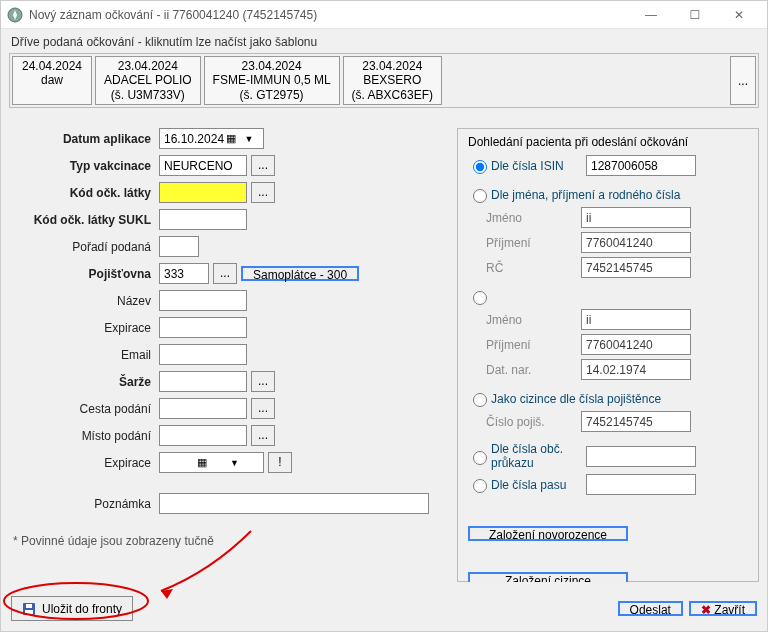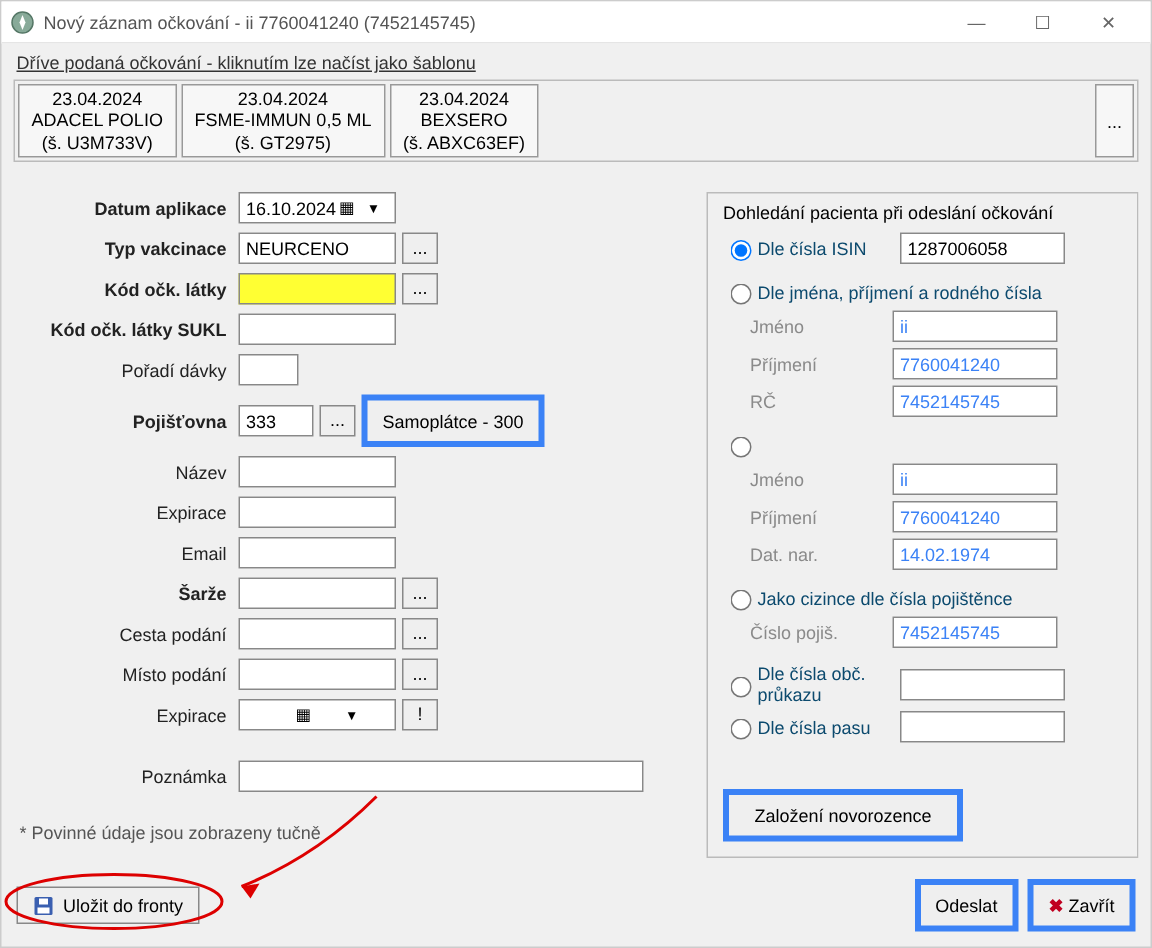--- a/index.html
+++ b/index.html
@@ -4,60 +4,60 @@
 <style>
   * { box-sizing: border-box; font-family: "Segoe UI", Tahoma, sans-serif; font-size: 12px; }
   html, body { margin:0; padding:0; background:#fff; }
   .window { width:768px; height:632px; border:1px solid #ccc; display:flex; flex-direction:column; background:#f0f0f0; }
   .titlebar { height:28px; background:#fff; display:flex; align-items:center; padding:0 6px; border-bottom:1px solid #e5e5e5; }
   .titlebar .icon { width:16px; height:16px; margin-right:6px; }
   .titlebar .title { flex:1; color:#555; }
   .titlebar .winbtn { width:44px; height:28px; display:flex; align-items:center; justify-content:center; color:#666; }
   .content { flex:1; padding:4px 8px 8px 8px; display:flex; flex-direction:column; overflow:hidden; }
 
-  .templates-label { color:#333; padding:2px 0 4px 2px;text-decoration:underline; }
+  .templates-label { color:#333; padding:2px 0 4px 2px; }
   .templates-row { display:flex; align-items:stretch; gap:0; border:1px solid #bbb; padding:2px; background:#f0f0f0; }
   .tpl { border:1px solid #999; background:#f7f7f7; padding:2px 8px; text-align:center; line-height:1.2; margin-right:3px; min-width:80px; cursor:pointer; }
   .tpl-spacer { flex:1; }
   .tpl-more { border:1px solid #999; background:#f7f7f7; width:26px; display:flex; align-items:center; justify-content:center; cursor:pointer; }
 
-  .main { flex:1; display:flex; gap:22px; padding-top:20px; overflow:hidden; }
+  .main { flex:1; display:flex; gap:8px; padding-top:20px; overflow:hidden; }
   .left { width:440px; display:flex; flex-direction:column; }
   .right { flex:1; border:1px solid #bbb; padding:6px 10px 10px 10px; background:#f0f0f0; }
 
   .form-row { display:flex; align-items:center; margin-bottom:6px; }
   .form-row label { width:150px; text-align:right; padding-right:8px; color:#222; }
   .form-row label.bold { font-weight:700; }
   .form-row input[type=text] { height:21px; border:1px solid #888; padding:0 4px; background:#fff; }
-  .form-row .w105 { width:105px; }
+  .form-row .w105 { width:88px; }
   .form-row .w70  { width:50px; }
   .form-row .w40  { width:40px; }
   .form-row .wlong{ width:270px; }
   .form-row .ybg  { background:#ffff33 !important; }
   .mini-btn { width:24px; height:21px; border:1px solid #888; background:#efefef; margin-left:4px; text-align:center; cursor:pointer; line-height:19px; }
-  .btn { height:35px; border:4px solid #3b82f6; background:#efefef; padding:0 10px; cursor:pointer; }
+  .btn { height:15px; border:2px solid #3b82f6; background:#efefef; padding:0 10px; cursor:pointer; }
   .date-input { display:inline-flex; align-items:center; border:1px solid #888; height:21px; background:#fff; padding:0 2px 0 4px; width:105px; }
   .date-input span { flex:1; }
   .date-input .cal { font-size:11px; margin:0 2px; }
   .date-input .dd  { font-size:9px; }
 
   .footnote { color:#555; margin:14px 0 0 4px; }
   .bottom-bar { display:flex; align-items:center; padding:6px 10px 10px 10px;justify-content:center; }
   .bottom-bar .spacer { flex:1; }
   .save-btn { display:inline-flex; align-items:center; gap:6px; height:25px; border:1px solid #888; background:#efefef; padding:0 10px; cursor:pointer; }
   .red-x { color:#c00020; font-weight:bold; }
 
   .right h4 { margin:0 0 6px 0; font-weight:400; }
   .lookup-row { display:flex; align-items:center; margin-bottom:4px; }
   .lookup-row .radio { width:14px; height:14px; margin-right:4px; }
   .lookup-row .rlabel { width:160px; color:#0c4a6e; }
   .lookup-row .rlabel.dim { color:#8a8a8a; }
   .lookup-row .indent { width:18px; }
   .lookup-row input[type=text] { height:21px; border:1px solid #888; padding:0 4px; width:110px; background:#fff; }
-  .lookup-row input[disabled] { color:#3b82f6; }
+  .lookup-row input[disabled] { color:#404040; }
   .block-gap { height:6px; }
   .right-btns { margin-top:10px; }
   .right-btns .btn { width:160px; margin-bottom:6px; display:block; text-align:center;margin-top:31px; }
 
   
   .ann-svg { position:absolute; pointer-events:none; }
 </style>
 </head>
 <body>
 
@@ -71,20 +71,24 @@
     <div class="title">Nový záznam očkování - ii 7760041240 (7452145745)</div>
     <div class="winbtn">—</div>
     <div class="winbtn">☐</div>
     <div class="winbtn">✕</div>
   </div>
 
   <div class="content">
     <div class="templates-label">Dříve podaná očkování - kliknutím lze načíst jako šablonu</div>
     <div class="templates-row">
       <div class="tpl">
+        <div>24.04.2024</div>
+        <div>daw</div>
+      </div>
+      <div class="tpl">
         <div>23.04.2024</div>
         <div>ADACEL POLIO</div>
         <div>(š. U3M733V)</div>
       </div>
       <div class="tpl">
         <div>23.04.2024</div>
         <div>FSME-IMMUN 0,5 ML</div>
         <div>(š. GT2975)</div>
       </div>
       <div class="tpl">
@@ -120,21 +124,21 @@
           <input type="text" class="w105 ybg" value="" style="">
           <div class="mini-btn">...</div>
         </div>
 
         <div class="form-row">
           <label class="bold">Kód očk. látky SUKL</label>
           <input type="text" class="w105" value="" style="">
         </div>
 
         <div class="form-row">
-          <label>Pořadí dávky</label>
+          <label>Pořadí podaná</label>
           <input type="text" class="w40" value="" style="">
         </div>
 
         <div class="form-row">
           <label class="bold">Pojišťovna</label>
           <input type="text" class="w70" value="333" style="">
           <div class="mini-btn">...</div>
           <button class="btn" style="margin-left:4px">Samoplátce - 300</button>
         </div>
 

